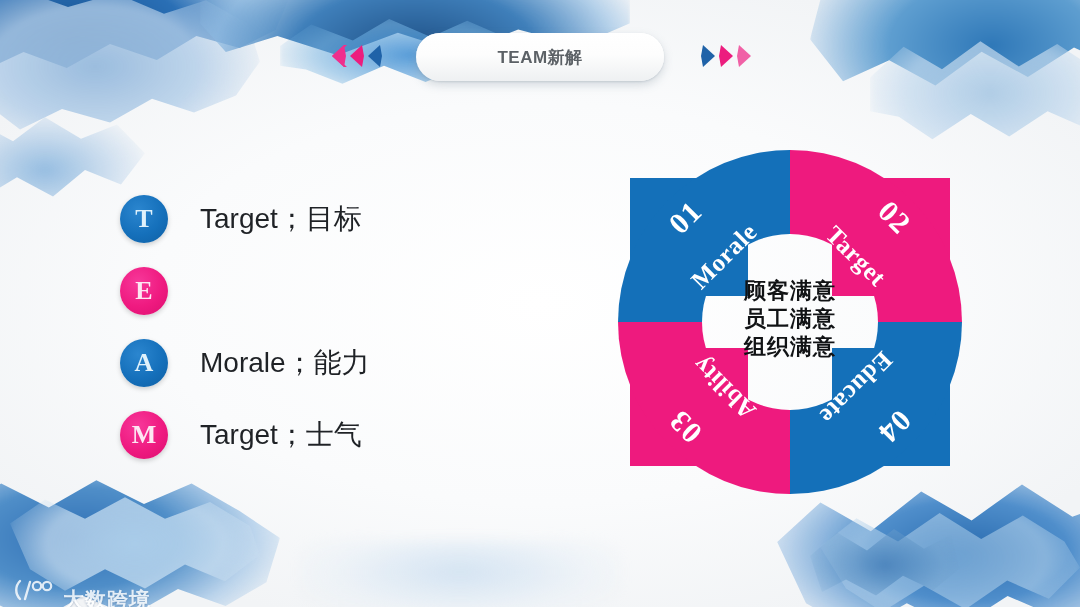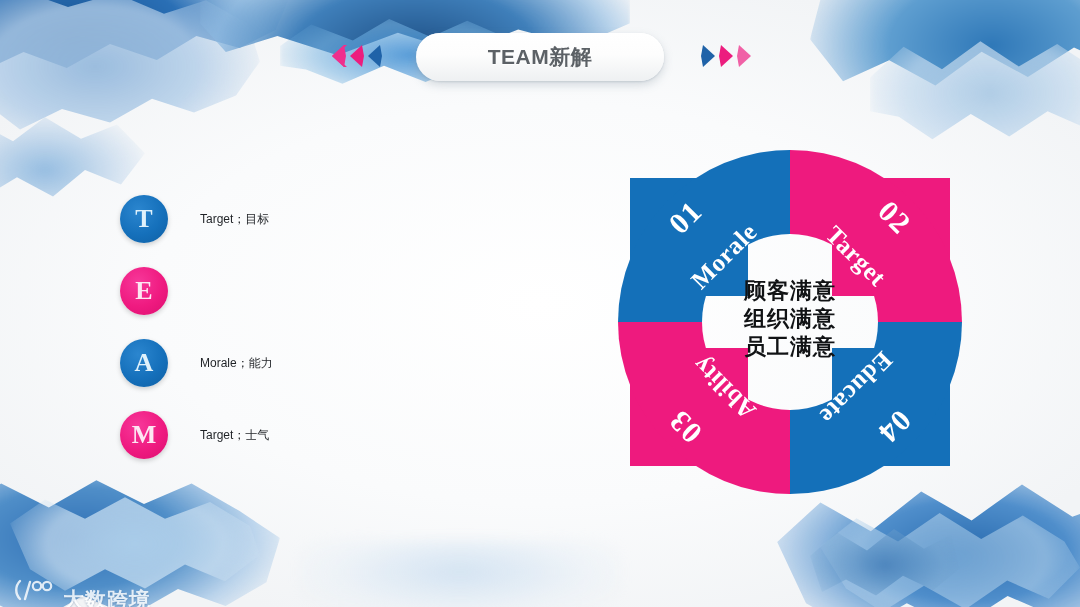--- a/index.html
+++ b/index.html
@@ -112,21 +112,21 @@
   
   .title-pill{
     position:absolute;left:416px;top:33px;width:248px;height:48px;
     border-radius:24px;
     background:linear-gradient(180deg,#ffffff 0%,#fdfdfd 45%,#eef0f2 100%);
     box-shadow:0 4px 10px rgba(130,145,160,.30), 0 1px 2px rgba(120,135,150,.25),
                inset 0 1px 0 rgba(255,255,255,.9);
     display:flex;align-items:center;justify-content:center;
   }
   .title-text{
-    font-size:21px;font-weight:bold;color:#5c6166;letter-spacing:.5px;
+    font-size:17px;font-weight:bold;color:#5c6166;letter-spacing:.5px;
     text-shadow:0 1px 0 rgba(255,255,255,.8);
     white-space:nowrap;
   }
 
   .chev-left{position:absolute;left:330px;top:44px;display:flex;gap:1px;}
   .chev-right{position:absolute;left:700px;top:44px;display:flex;gap:1px;}
   .chev{width:17px;height:24px;}
 
   
   .list{position:absolute;left:120px;top:192px;width:470px;}
@@ -135,21 +135,21 @@
     width:48px;height:48px;border-radius:50%;flex:0 0 48px;
     display:flex;align-items:center;justify-content:center;
     font-family:"Liberation Serif","DejaVu Serif",serif;
     font-size:26px;font-weight:bold;color:#dff1fb;
     box-shadow:0 2px 5px rgba(0,0,0,.18);
   }
   .badge.blue{background:radial-gradient(circle at 38% 32%, #2b86cf 0%, #1570bb 55%, #0f5fa3 100%);}
   .badge.pink{background:radial-gradient(circle at 38% 32%, #f7389a 0%, #ef1a80 55%, #dc0f70 100%);}
   .badge.pink{color:#fde6f2;}
   .item-text{
-    margin-left:32px;font-size:12px;color:#1f2226;white-space:nowrap;
+    margin-left:32px;font-size:28px;color:#1f2226;white-space:nowrap;
     font-family:"Liberation Sans","DejaVu Sans",sans-serif;
   }
 
   
   #donut{position:absolute;left:600px;top:132px;width:380px;height:380px;}
   .seg-label{
     fill:#ffffff;
     font-family:"Liberation Serif","DejaVu Serif",serif;
     font-weight:bold;
   }
@@ -298,22 +298,22 @@
     </g>
 
     <g transform="rotate(135 190 190)">
       <text class="seg-label seg-num" x="190" y="52" text-anchor="middle">04</text>
       <text class="seg-label seg-word" x="190" y="105" text-anchor="middle">Educate</text>
     </g>
   </svg>
 
   <div class="center-text">
     <div class="center-line">顾客满意</div>
+    <div class="center-line">员工满意</div>
     <div class="center-line">组织满意</div>
-    <div class="center-line">员工满意</div>
   </div>
 
   <div class="watermark">
     <svg width="42" height="24" viewBox="0 0 42 24">
       <path d="M6 3 C1 8, 1 16, 6 21" stroke="#ffffff" stroke-width="2.4" fill="none" stroke-linecap="round"></path>
       <path d="M11 21 L16 4" stroke="#ffffff" stroke-width="2.4" fill="none" stroke-linecap="round"></path>
       <circle cx="23" cy="8" r="4.2" stroke="#ffffff" stroke-width="2.2" fill="none"></circle>
       <circle cx="33" cy="8" r="4.2" stroke="#ffffff" stroke-width="2.2" fill="none"></circle>
     </svg>
     <span class="wm-text">大数跨境</span>

